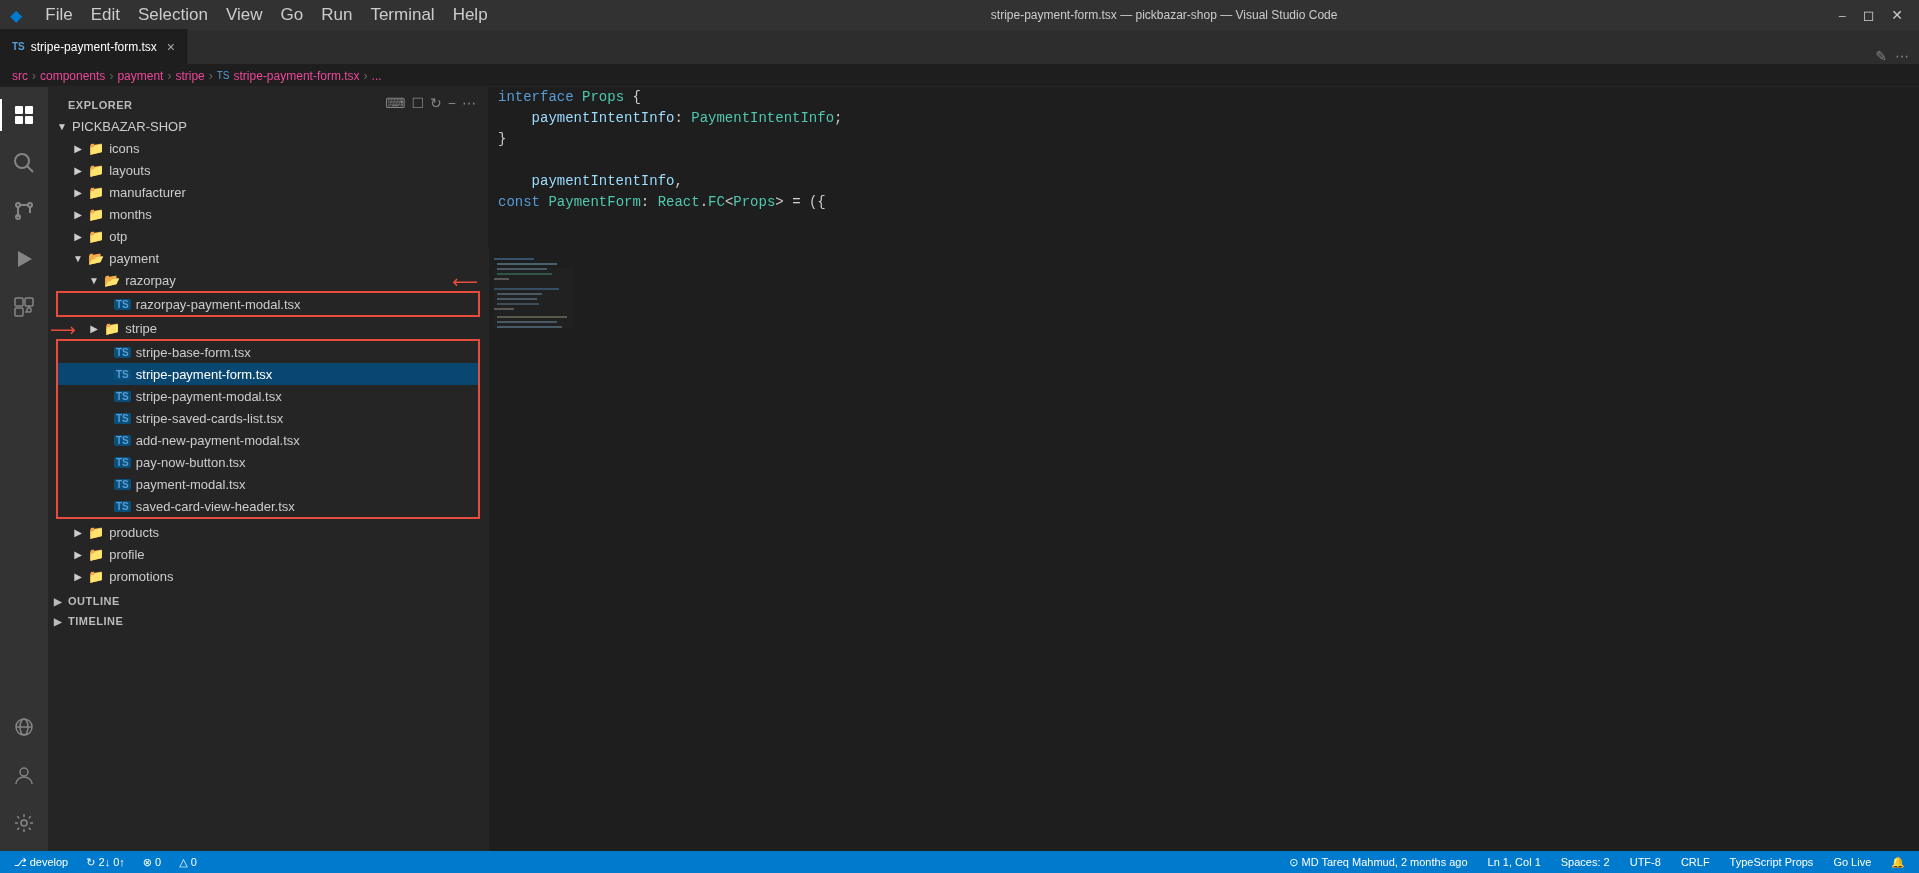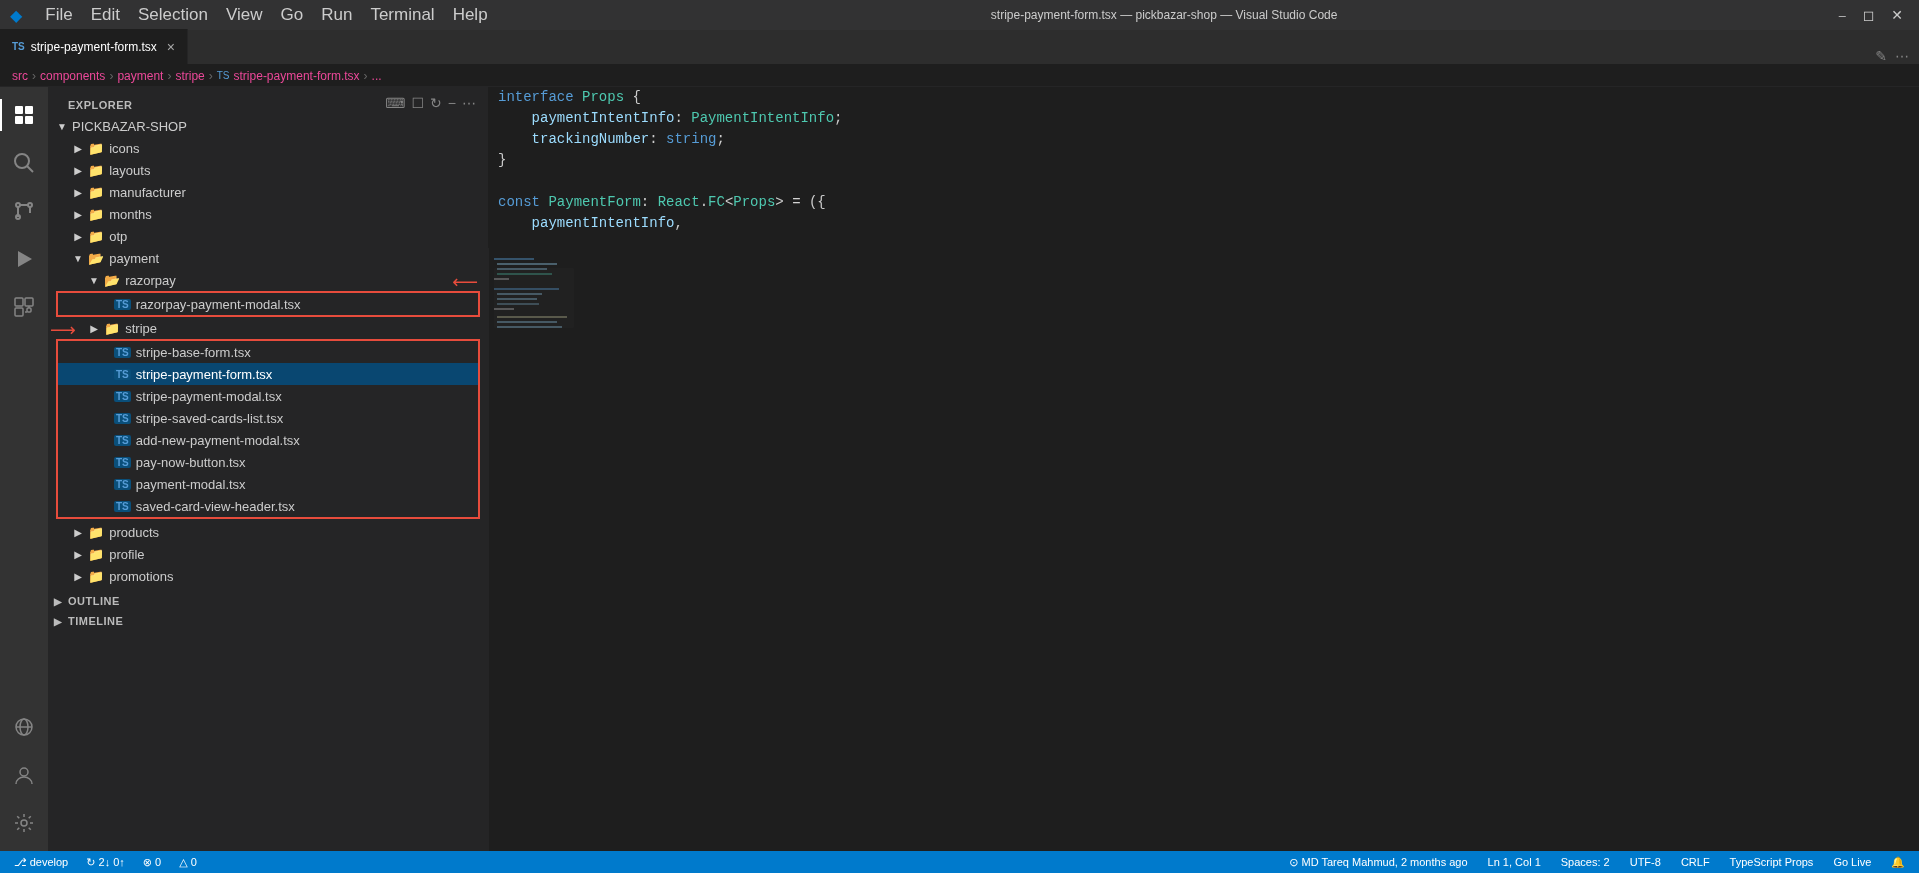--- a/index.html
+++ b/index.html
@@ -599,25 +599,24 @@
     </div>
   </div>
 
   <div class="editor">
     <div class="code-area">
 
 
       <div class="code-content">
         <div class="code-line"><span class="kw">interface</span> <span class="type">Props</span> <span class="punct">{</span></div>
         <div class="code-line">    <span class="light-blue">paymentIntentInfo</span><span class="punct">:</span> <span class="type">PaymentIntentInfo</span><span class="punct">;</span></div>
-        <div class="code-line">    <span class="light-blue">trackingNumber</span><span class="punct">:</span> <span class="kw">string</span><span class="punct">;</span></div>
         <div class="code-line"><span class="punct">}</span></div>
         <div class="code-line"></div>
+        <div class="code-line">    <span class="light-blue">paymentIntentInfo</span><span class="punct">,</span></div>
         <div class="code-line"><span class="kw">const</span> <span class="type">PaymentForm</span><span class="punct">:</span> <span class="type">React</span><span class="punct">.</span><span class="type">FC</span><span class="punct">&lt;</span><span class="type">Props</span><span class="punct">&gt;</span> <span class="op">=</span> <span class="punct">({</span></div>
-        <div class="code-line">    <span class="light-blue">paymentIntentInfo</span><span class="punct">,</span></div>
 
       </div>
     </div>
 
     <div class="minimap">
       <svg width="90" height="600" viewBox="0 0 90 600">
         <rect width="90" height="600" fill="#1e1e1e"></rect>
 
         <g opacity="0.7">
           <rect x="5" y="10" width="40" height="2" fill="#569cd6" opacity="0.6"></rect>

